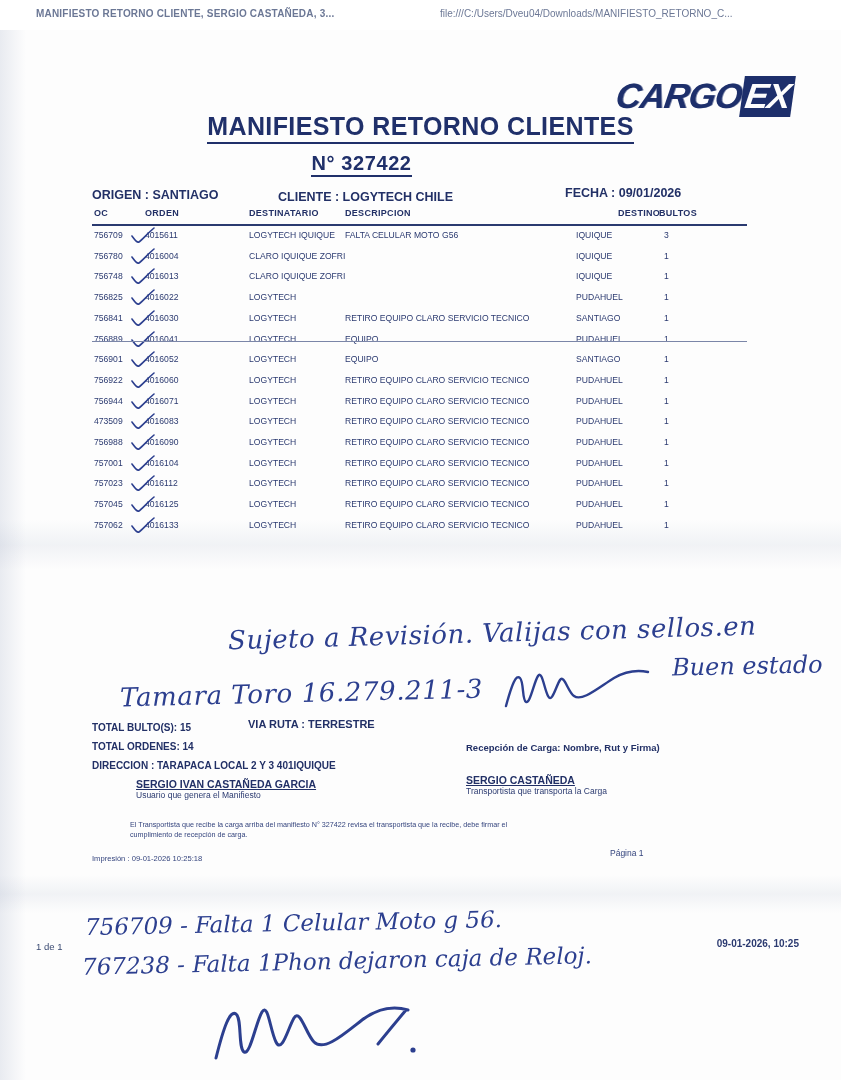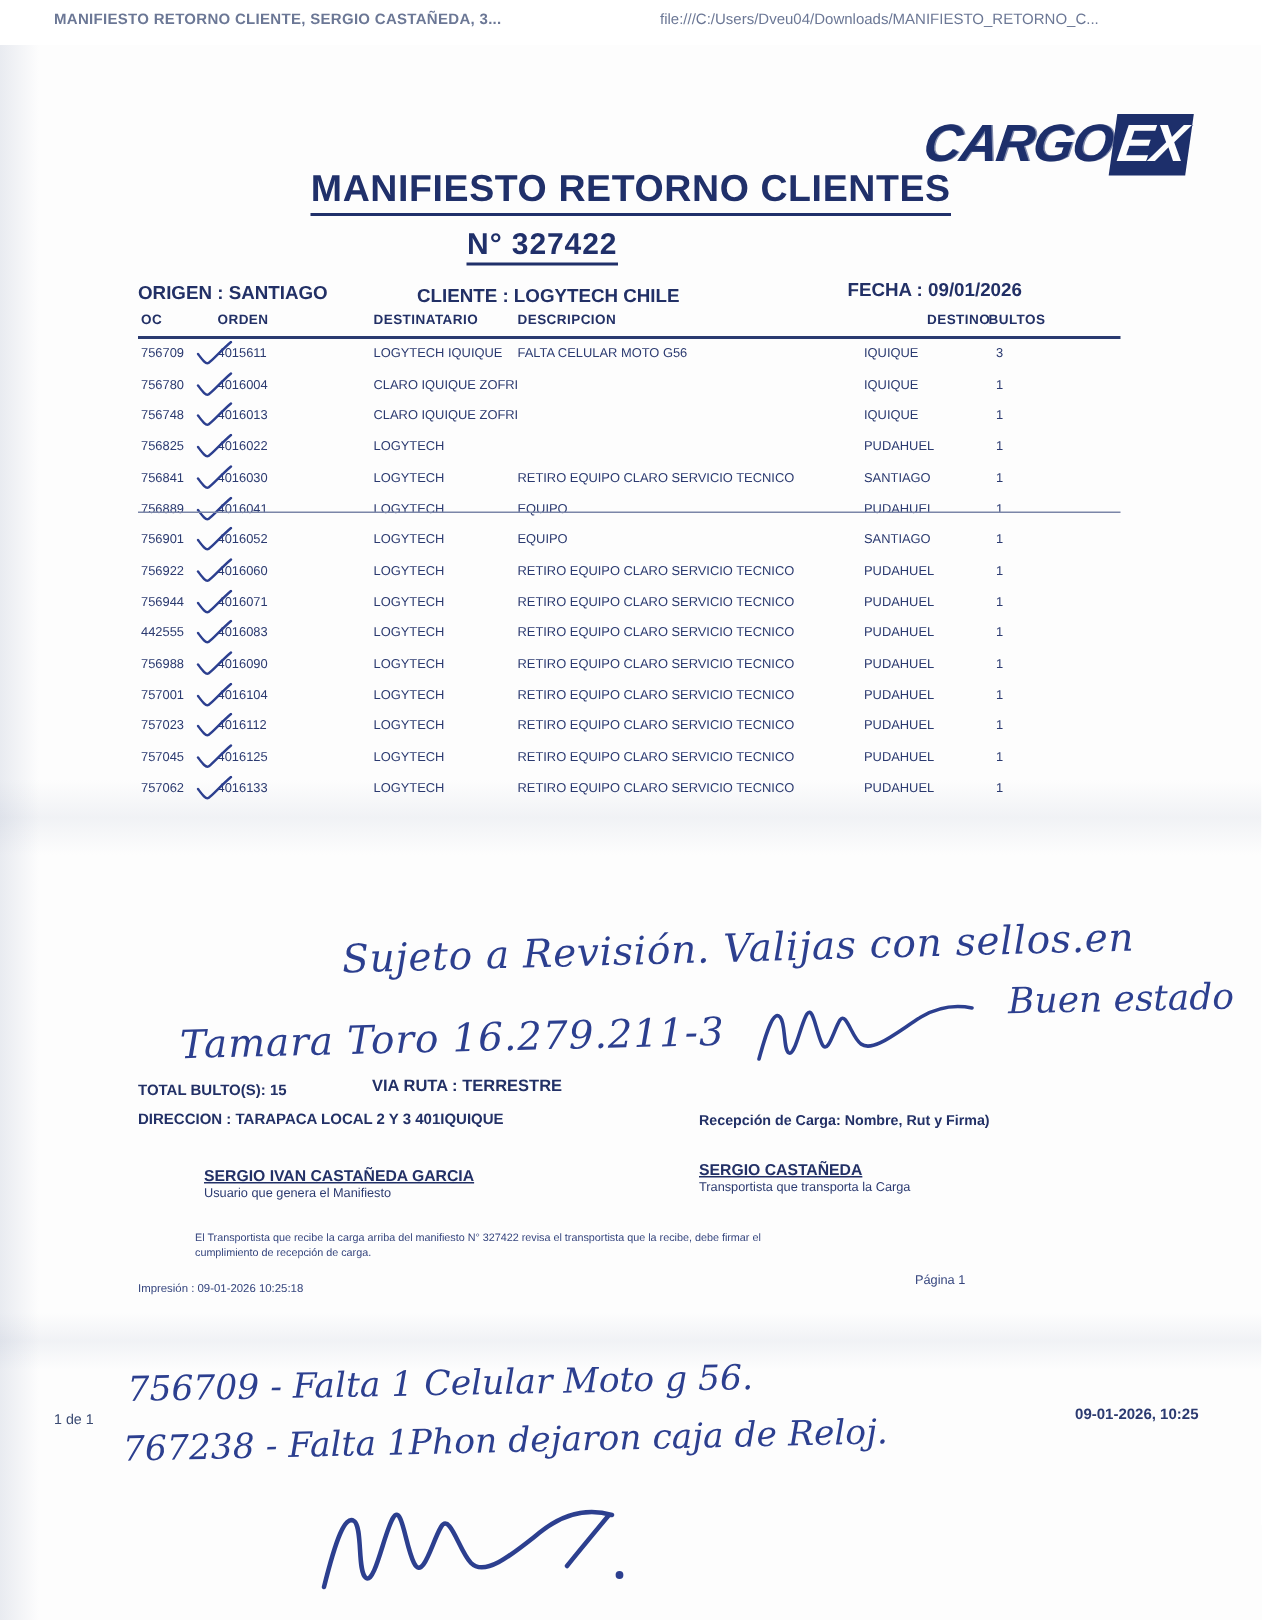--- a/index.html
+++ b/index.html
@@ -506,21 +506,21 @@
           <span class="orden">4016071</span>
           <span class="destinatario">LOGYTECH</span>
           <span class="descripcion">RETIRO EQUIPO CLARO SERVICIO TECNICO</span>
           <span class="destino">PUDAHUEL</span>
           <span class="bultos">1</span>
           <svg class="check" viewBox="0 0 26 18">
             <path d="M2,9 C5,13 7,16 9,15 C12,13 18,6 24,1" fill="none" stroke="#2c3f8f" stroke-width="1.6" stroke-linecap="round"></path>
           </svg>
         </div>
         <div class="row" style="top: 208.3px;">
-          <span class="oc">442555</span>
+          <span class="oc">473509</span>
           <span class="orden">4016083</span>
           <span class="destinatario">LOGYTECH</span>
           <span class="descripcion">RETIRO EQUIPO CLARO SERVICIO TECNICO</span>
           <span class="destino">PUDAHUEL</span>
           <span class="bultos">1</span>
           <svg class="check" viewBox="0 0 26 18">
             <path d="M2,9 C5,13 7,16 9,15 C12,13 18,6 24,1" fill="none" stroke="#2c3f8f" stroke-width="1.6" stroke-linecap="round"></path>
           </svg>
         </div>
         <div class="row" style="top: 229px;">
@@ -585,20 +585,21 @@
   <div class="hand hw-note1">Sujeto a Revisión. Valijas con sellos.en</div>
   <div class="hand hw-note1b">Buen estado</div>
   <div class="hand hw-note2">Tamara Toro  16.279.211-3</div>
 
   <svg class="hw-sig1" viewBox="0 0 150 46">
     <path d="M4,40 C10,18 14,8 18,12 C22,16 20,34 24,36 C28,38 32,16 36,10 C40,4 42,22 46,30 C50,38 54,20 58,14 C62,8 66,26 72,30 C80,36 96,22 112,12 C124,5 136,4 146,6" fill="none" stroke="#2c3f8f" stroke-width="2.4" stroke-linecap="round"></path>
   </svg>
 
   <div class="totals">
     <div>TOTAL BULTO(S): 15</div>
+    <div>TOTAL ORDENES: 14</div>
     <div>DIRECCION : TARAPACA LOCAL 2 Y 3 401IQUIQUE</div>
   </div>
   <div class="via-ruta">VIA RUTA : TERRESTRE</div>
   <div class="recep-label">Recepción de Carga: Nombre, Rut y Firma)</div>
 
   <div class="sign-left">SERGIO IVAN  CASTAÑEDA GARCIA</div>
   <div class="sign-left-sub">Usuario que genera el Manifiesto</div>
   <div class="sign-right">SERGIO CASTAÑEDA</div>
   <div class="sign-right-sub">Transportista que transporta la Carga</div>
 

